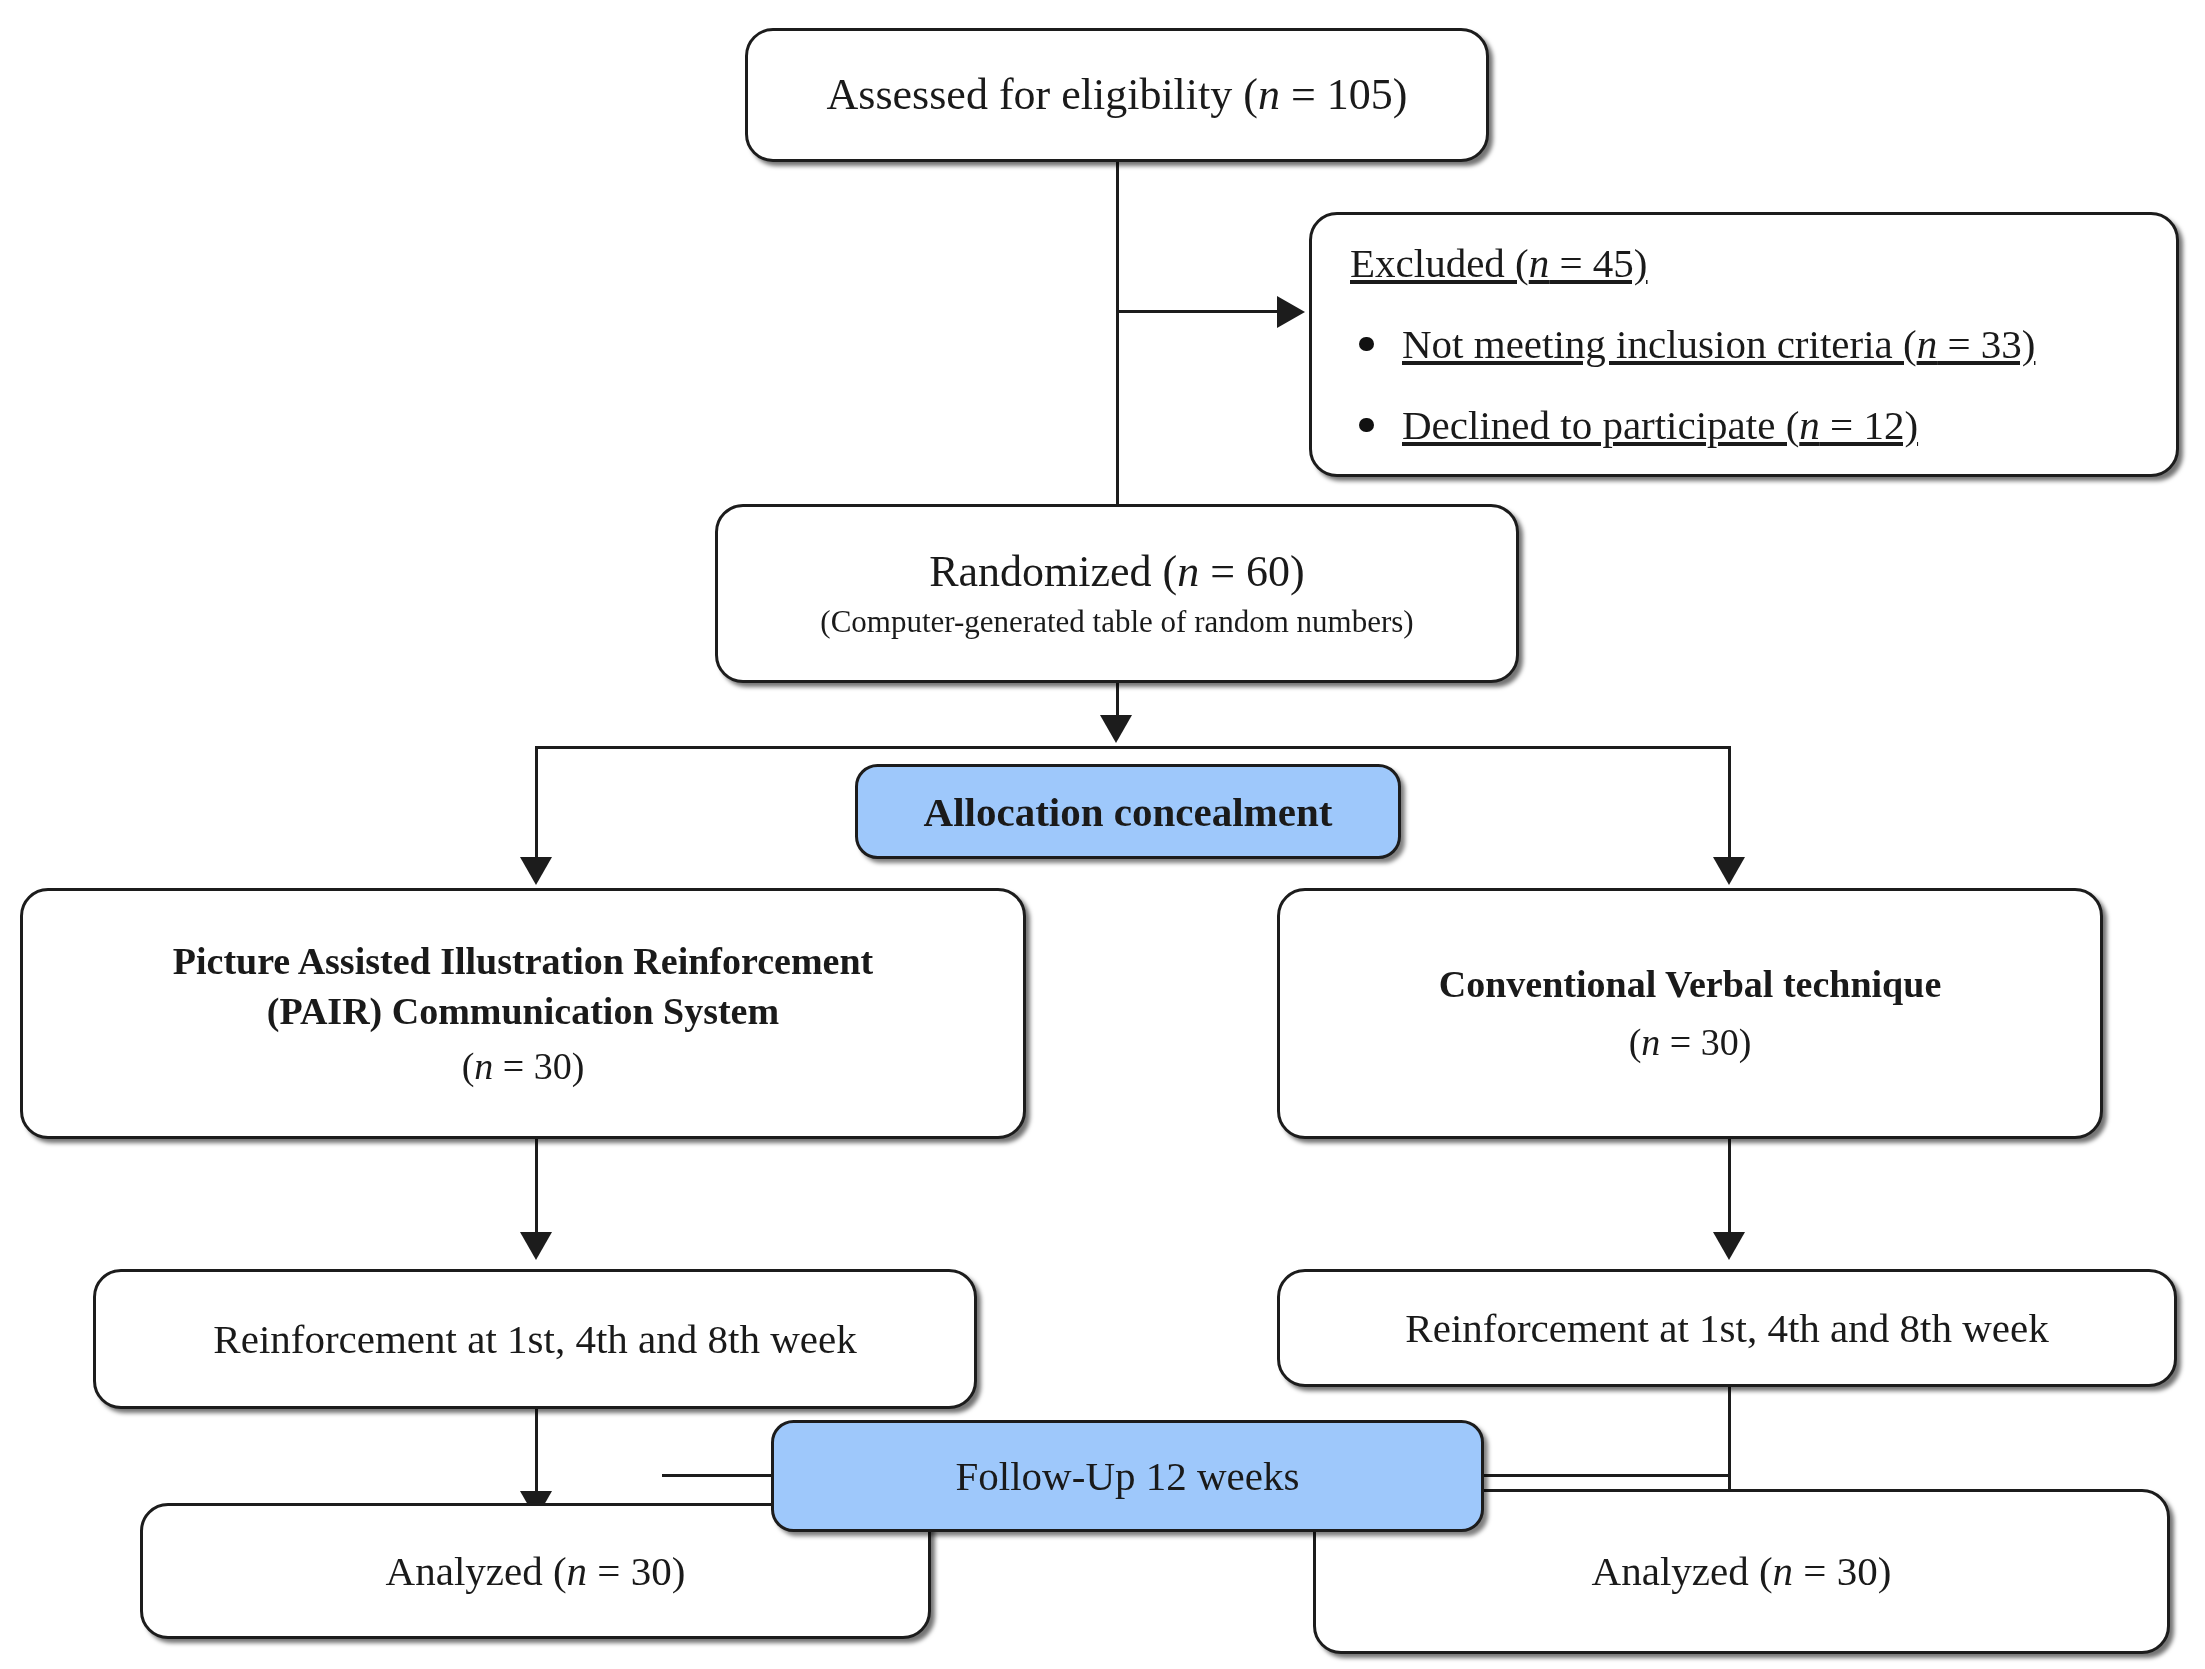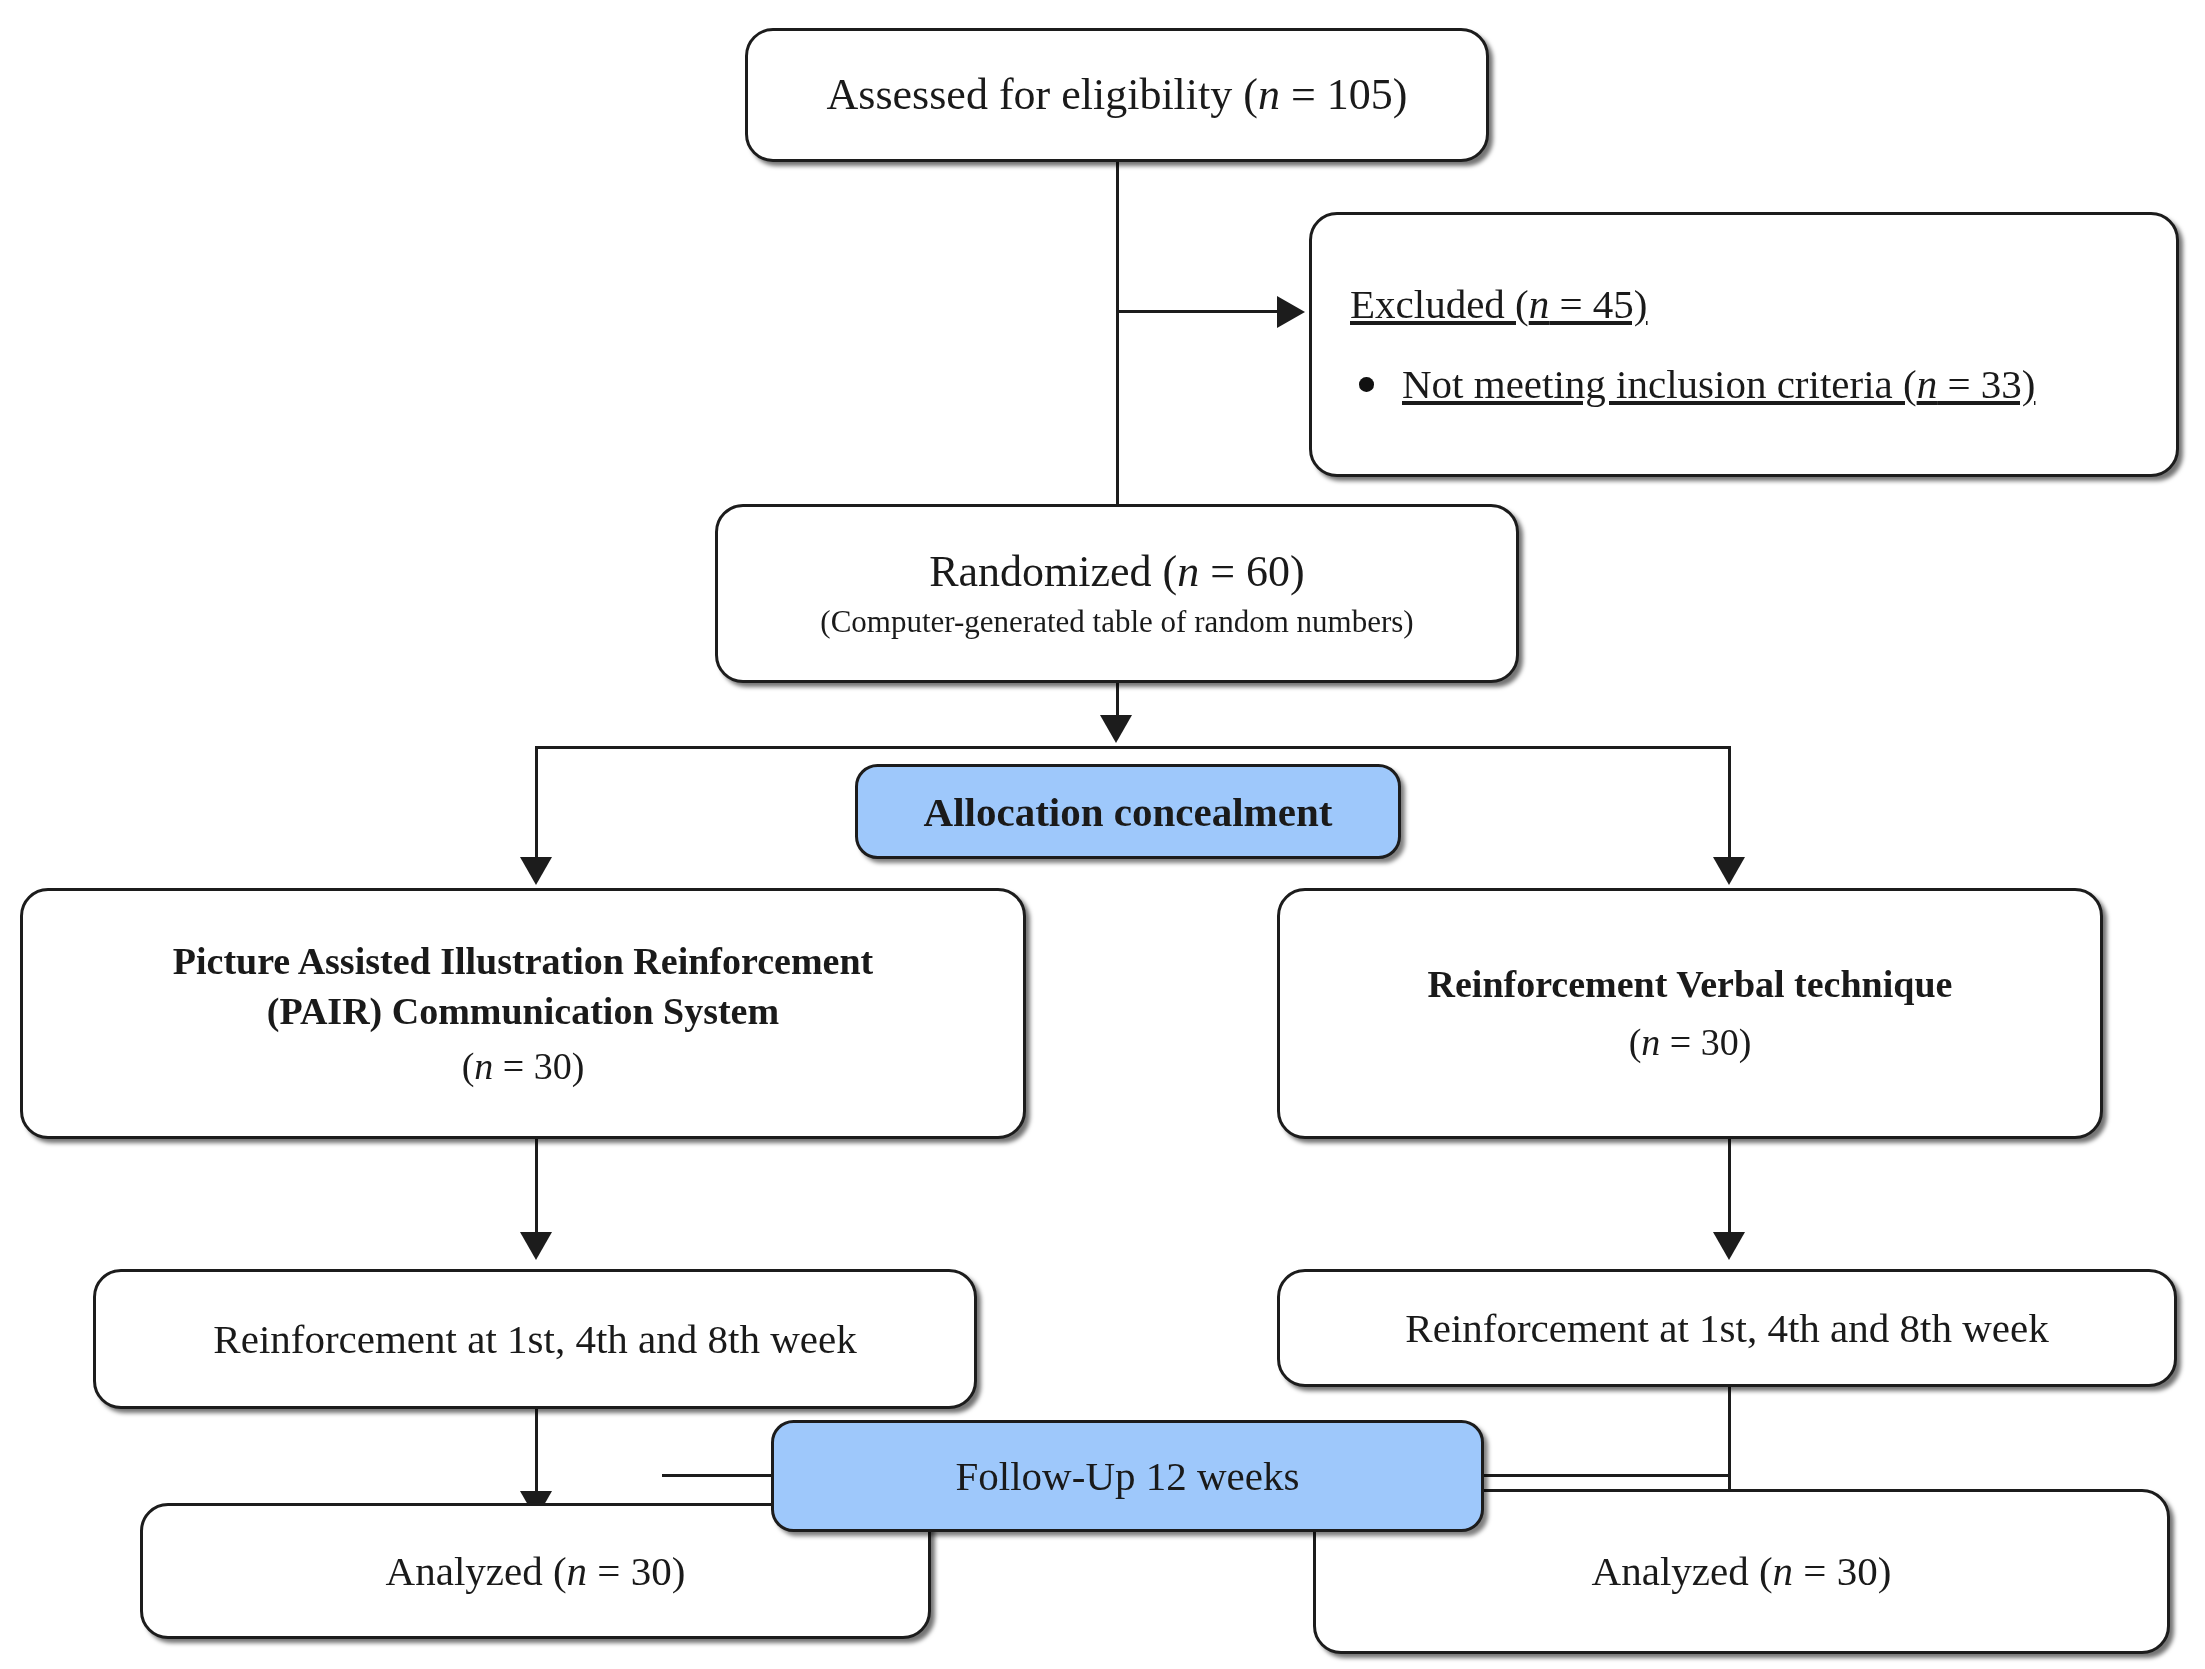--- a/index.html
+++ b/index.html
@@ -156,40 +156,43 @@
   <div class="node" style="left:745px; top:28px; width:744px; height:134px;">
     <span class="line t-xl"><span>Assessed for eligibility (</span><i class="ital">n</i><span> = 105)</span></span>
   </div>
 
   <div class="node left-align" style="left:1309px; top:212px; width:870px; height:265px;text-decoration:underline;">
     <span class="line t-lg" style="text-align:left;"><span>Excluded (</span><i class="ital">n</i><span> = 45)</span></span>
     <ul class="bullets">
       <li class="t-lg">
         <span>Not meeting inclusion criteria (</span><i class="ital">n</i><span> = 33)</span>
       </li>
+      <li class="t-lg">
+        <span>Declined to participate (</span><i class="ital">n</i><span> = 12)</span>
+      </li>
     </ul>
   </div>
 
   <div class="node" style="left:715px; top:504px; width:804px; height:179px;">
     <span class="line t-xl"><span>Randomized (</span><i class="ital">n</i><span> = 60)</span></span>
     <span class="line t-sm" style="margin-top:6.6px;">(Computer-generated table of random numbers)</span>
   </div>
 
   <div class="banner" style="left:855px; top:764px; width:546px; height:95px;font-weight:bold;">
     <span class="t-lg">Allocation concealment</span>
   </div>
 
   <div class="node" style="left:20px; top:888px; width:1006px; height:251px;">
     <span class="line t-md bold">Picture Assisted Illustration Reinforcement</span>
     <span class="line t-md bold" style="margin-top:6px;">(PAIR) Communication System</span>
     <span class="line t-md" style="margin-top:9.3px;"><span>(</span><i class="ital">n</i><span> = 30)</span></span>
   </div>
 
   <div class="node" style="left:1277px; top:888px; width:826px; height:251px;">
-    <span class="line t-md bold">Reinforcement Verbal technique</span>
+    <span class="line t-md bold">Conventional Verbal technique</span>
     <span class="line t-md" style="margin-top:13.2px;"><span>(</span><i class="ital">n</i><span> = 30)</span></span>
   </div>
 
   <div class="node" style="left:93px; top:1269px; width:884px; height:140px;">
     <span class="line t-lg">Reinforcement at 1st, 4th and 8th week</span>
   </div>
 
   <div class="node" style="left:1277px; top:1269px; width:900px; height:118px;">
     <span class="line t-lg">Reinforcement at 1st, 4th and 8th week</span>
   </div>

